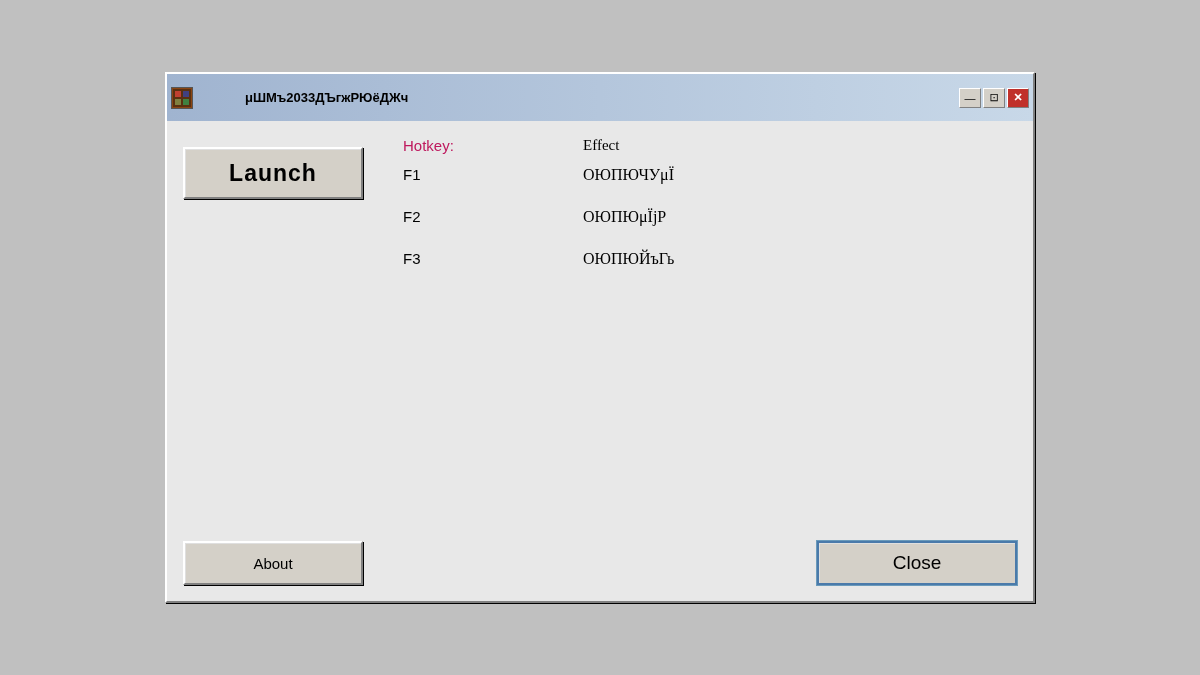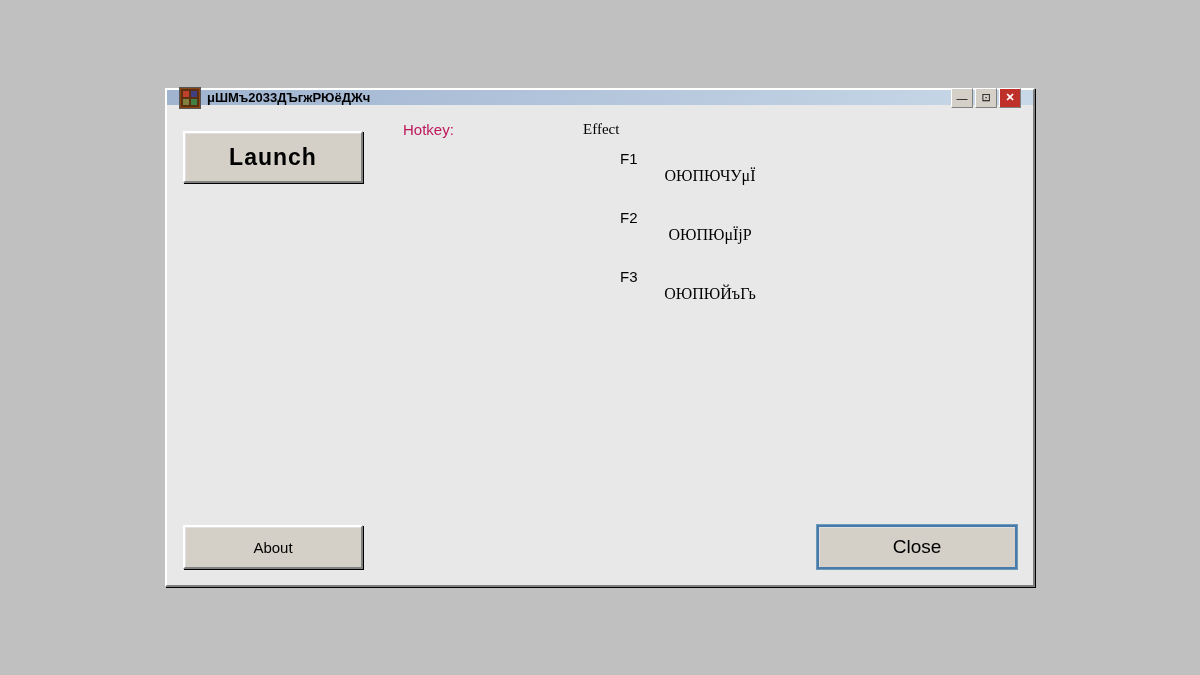--- a/index.html
+++ b/index.html
@@ -22,25 +22,26 @@
       width: 870px;
       background: #d4d0c8;
       border: 2px solid #ffffff;
       border-right-color: #808080;
       border-bottom-color: #808080;
       box-shadow: 1px 1px 0 #000, inset 1px 1px 0 #dfdfdf;
     }
 
     .title-bar {
       background: linear-gradient(to right, #a0b4d0, #c8d8e8);
-      height: 15px;
-      display: flex;
-      align-items: center;
-      padding: 0 12px;
+      height: 47px;
+      display: flex;
+      align-items: center;
+      padding: 0 4px;
       user-select: none;
+      gap: 46px;
     }
 
     .title-bar-icon {
       width: 22px;
       height: 22px;
       margin-right: 6px;
       background: #8B4513;
       border: 1px solid #555;
       display: flex;
       align-items: center;
@@ -145,23 +146,22 @@
 
     .col-effect {
       flex: 1;
       font-size: 15px;
       color: #000;
       font-family: Liberation Serif, serif;
     }
 
     .table-row {
       display: flex;
-      flex-direction: column;
+      flex-direction: row;
       margin-bottom: 24px;
-      align-items: center;
     }
 
     .hotkey-key {
       width: 180px;
       font-size: 15px;
       color: #000;
       font-family: Arial, sans-serif;
     }
 
     .effect-text {

